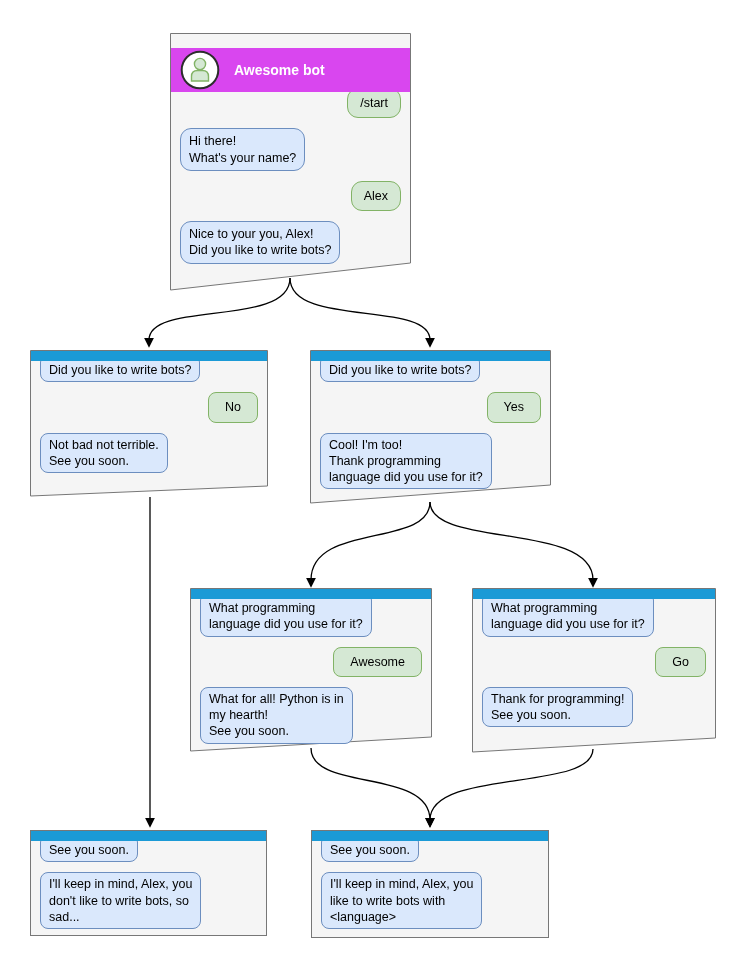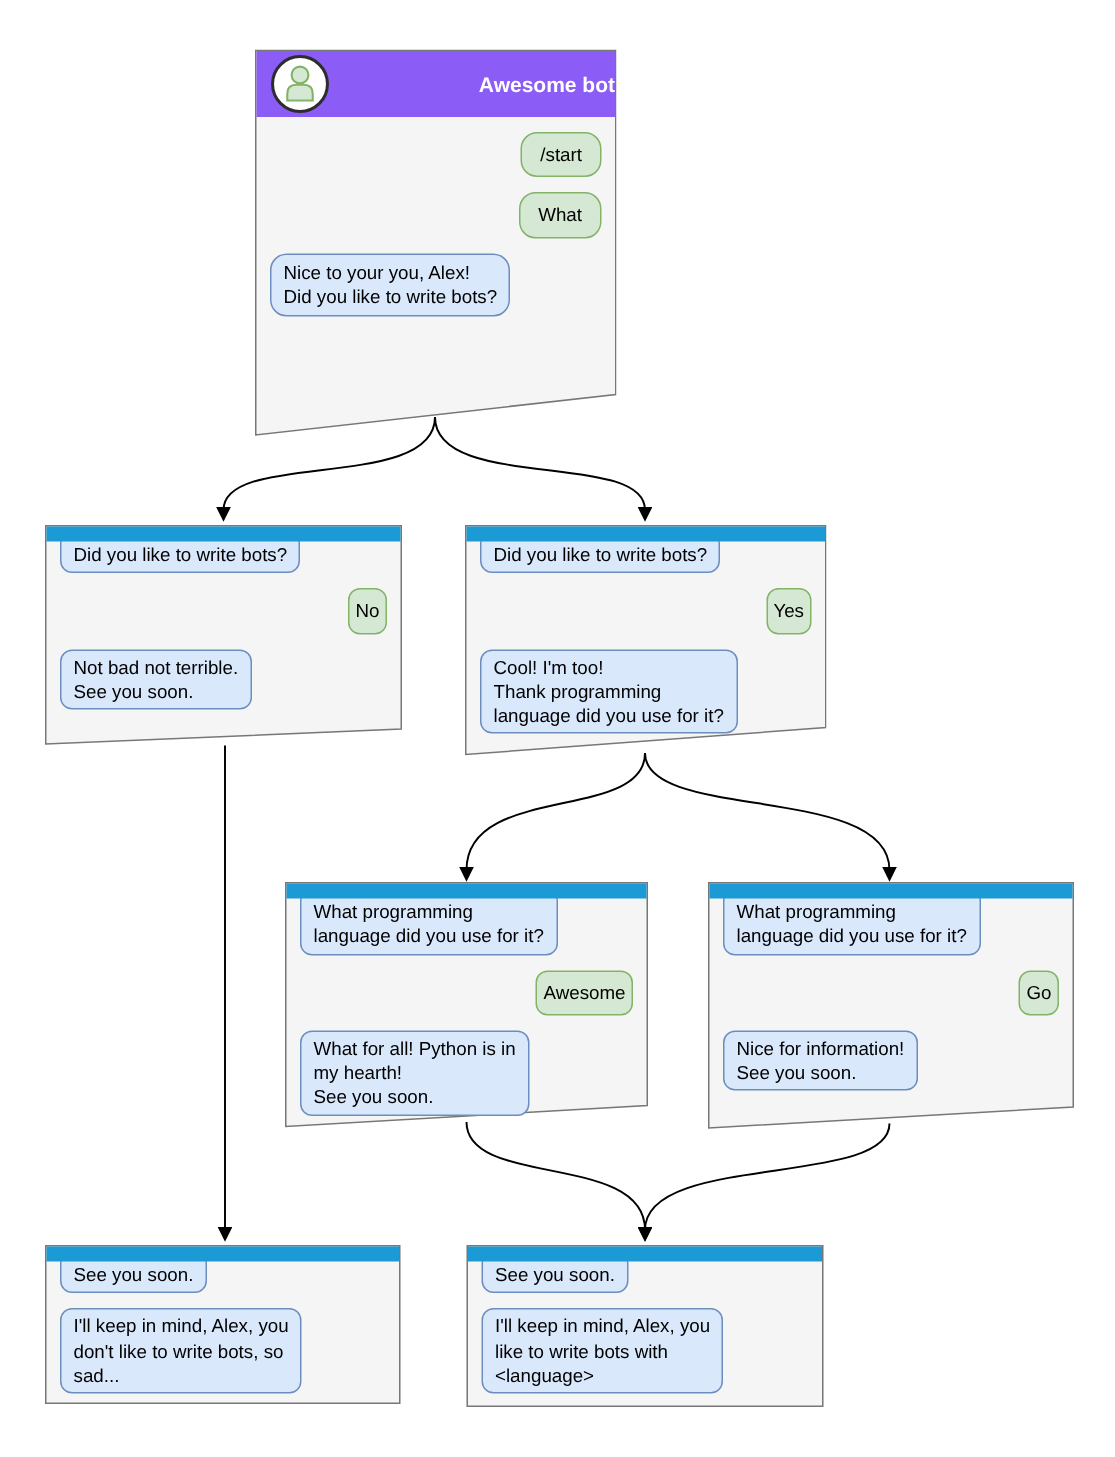--- a/index.html
+++ b/index.html
@@ -9,42 +9,42 @@
     color:#000;
     overflow:hidden;
     background:#ffffff;
   }
   .node { position:absolute; }
   .outline { position:absolute; left:0; top:0; }
   
   .rect-node { background:#f5f5f5; border:1px solid #777; box-sizing:border-box; }
   .strip { position:absolute; top:1px; left:1px; right:1px; height:10px; background:#1b9ad6; z-index:3; }
   .header {
-    position:absolute; top:1px; left:1px; right:1px; height:44px;
-    background:#8b5cf6; display:flex; align-items:center; z-index:3;justify-content:space-between;
+    position:absolute; top:15px; left:1px; right:1px; height:44px;
+    background:#d946ef; display:flex; align-items:center; z-index:3;
   }
   .header .avatar { margin-left:9px; width:40px; height:40px; flex:0 0 auto; }
   .header .title { margin-left:14px; color:#ffffff; font-weight:bold; font-size:14px; }
   .body {
     position:absolute; left:1px; right:1px;
     display:flex; flex-direction:column;
     padding:0 9px; z-index:2; box-sizing:border-box;
   }
   .body.under-strip { top:11px; }
   .body.under-header { top:45px; }
   .msg {
     white-space:pre-line;
     font-size:12.5px; line-height:16.3px;
     border-radius:8px;
     width:fit-content; max-width:195px;
     box-sizing:border-box;
     margin-top:10px;
   }
   .bot  { background:#dae8fc; border:1px solid #6c8ebf; padding:3px 8px; align-self:flex-start; }
-  .user { background:#d5e8d4; border:1px solid #82b366; padding:6px 4px; align-self:flex-end; }
+  .user { background:#d5e8d4; border:1px solid #82b366; padding:6px 16px; align-self:flex-end; }
   .qtop { margin-top:-3px; border-top-left-radius:4px; border-top-right-radius:4px; }
   .top-body .msg { padding:4px 8px;border-radius:11px; }
   .top-body .user { padding:6px 12px; }
   .edges { position:absolute; left:0; top:0; z-index:4; pointer-events:none; }
 </style>
 </head>
 <body>
 
 <div class="canvas">
 
@@ -70,21 +70,23 @@
     <div class="header">
       <svg class="avatar" viewBox="0 0 40 40">
         <circle cx="20" cy="20" r="18.3" fill="#ffffff" stroke="#2d2d2d" stroke-width="2"></circle>
         <circle cx="20" cy="14" r="5.6" fill="#d5e8d4" stroke="#82b366" stroke-width="1.4"></circle>
         <path d="M11.5,31 L11.5,26.5 Q11.5,20.5 17.5,20.5 L22.5,20.5 Q28.5,20.5 28.5,26.5 L28.5,31 Z" fill="#d5e8d4" stroke="#82b366" stroke-width="1.4"></path>
       </svg>
       <span class="title">Awesome bot</span>
     </div>
     <div class="body under-header top-body">
       <div class="msg user">/start</div>
-      <div class="msg user">What</div>
+      <div class="msg bot">Hi there!
+What's your name?</div>
+      <div class="msg user">Alex</div>
       <div class="msg bot">Nice to your you, Alex!
 Did you like to write bots?</div>
     </div>
   </div>
 
   <div class="node" style="left:30px; top:350px; width:238px; height:147px;">
     <svg class="outline" width="238" height="147">
       <polygon points="0.5,0.5 237.5,0.5 237.5,136 0.5,146" fill="#f5f5f5" stroke="#777" stroke-width="1"></polygon>
     </svg>
     <div class="strip"></div>
@@ -127,21 +129,21 @@
 
   <div class="node" style="left:472px; top:588px; width:244px; height:165px;">
     <svg class="outline" width="244" height="165">
       <polygon points="0.5,0.5 243.5,0.5 243.5,150 0.5,164" fill="#f5f5f5" stroke="#777" stroke-width="1"></polygon>
     </svg>
     <div class="strip"></div>
     <div class="body under-strip">
       <div class="msg bot qtop">What programming
 language did you use for it?</div>
       <div class="msg user">Go</div>
-      <div class="msg bot">Nice for information!
+      <div class="msg bot">Thank for programming!
 See you soon.</div>
     </div>
   </div>
 
   <div class="node rect-node" style="left:30px; top:830px; width:237px; height:106px;">
     <div class="strip" style="top:0; left:0; right:0;"></div>
     <div class="body under-strip" style="top:10px; left:0; right:0;">
       <div class="msg bot qtop">See you soon.</div>
       <div class="msg bot">I'll keep in mind, Alex, you
 don't like to write bots, so

